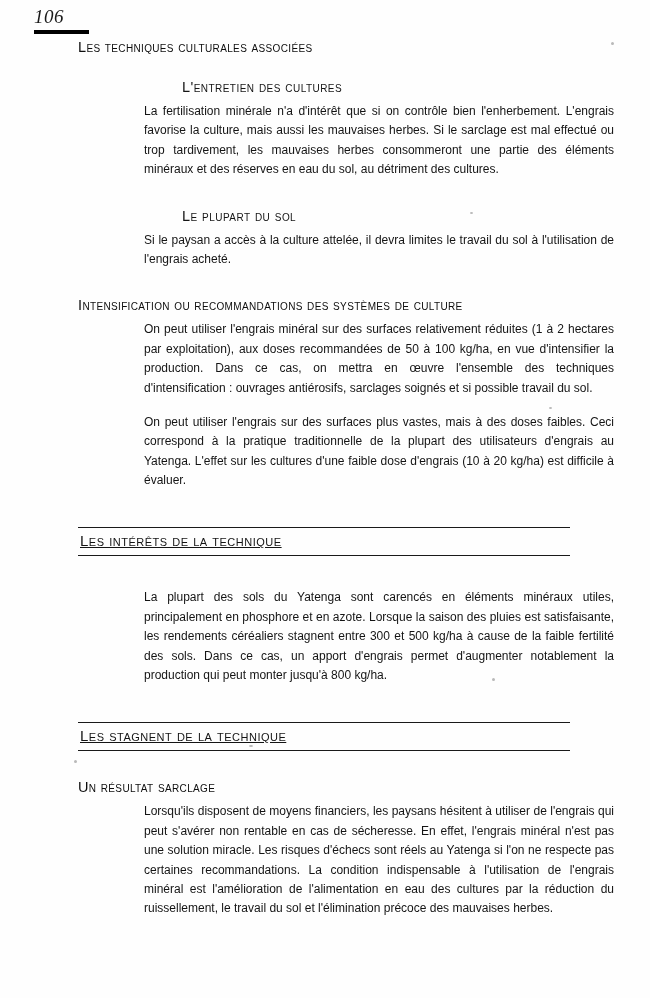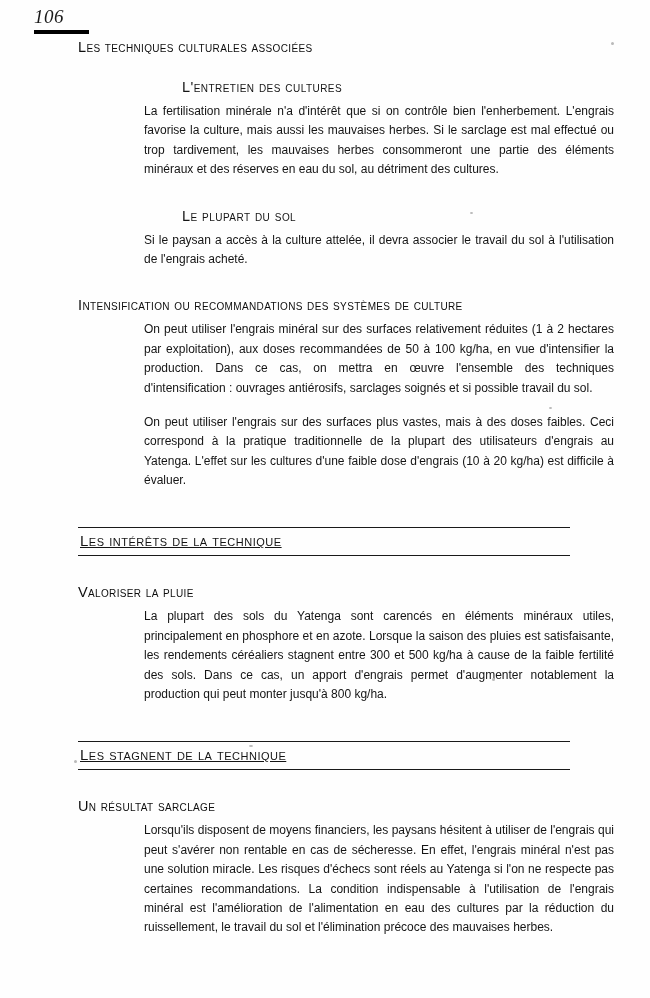--- a/index.html
+++ b/index.html
@@ -156,21 +156,21 @@
       </div>
       <div class="gap-xs"></div>
       <p class="para">La fertilisation minérale n'a d'intérêt que si on contrôle bien l'enherbement. L'engrais favorise la culture, mais aussi les mauvaises herbes. Si le sarclage est mal effectué ou trop tardivement, les mauvaises herbes consommeront une partie des éléments minéraux et des réserves en eau du sol, au détriment des cultures.</p>
 
       <div class="gap-xl"></div>
 
       <div class="indent-block">
         <div class="h-minor">Le plupart du sol</div>
       </div>
       <div class="gap-xs"></div>
-      <p class="para">Si le paysan a accès à la culture attelée, il devra associer le travail du sol à l'utilisation de l'engrais acheté.</p>
+      <p class="para">Si le paysan a accès à la culture attelée, il devra limites le travail du sol à l'utilisation de l'engrais acheté.</p>
     </div>
 
     <div class="gap-xl"></div>
 
     <div>
       <div class="h-major">Intensification ou recommandations des systèmes de culture</div>
       <div class="gap-xs"></div>
       <p class="para">On peut utiliser l'engrais minéral sur des surfaces relativement réduites (1 à 2 hectares par exploitation), aux doses recommandées de 50 à 100 kg/ha, en vue d'intensifier la production. Dans ce cas, on mettra en œuvre l'ensemble des techniques d'intensification : ouvrages antiérosifs, sarclages soignés et si possible travail du sol.</p>
       <div class="gap-m"></div>
       <p class="para">On peut utiliser l'engrais sur des surfaces plus vastes, mais à des doses faibles. Ceci correspond à la pratique traditionnelle de la plupart des utilisateurs d'engrais au Yatenga. L'effet sur les cultures d'une faible dose d'engrais (10 à 20 kg/ha) est difficile à évaluer.</p>
@@ -181,21 +181,20 @@
 
     <div>
       <div class="banner">
         <div class="banner-rule-top"></div>
         <div class="banner-text">Les intérêts de la technique</div>
         <div class="banner-rule-bottom"></div>
       </div>
 
       <div class="gap-xl"></div>
 
-      <div class="h-major">Valoriser la pluie</div>
       <div class="gap-xs"></div>
       <p class="para">La plupart des sols du Yatenga sont carencés en éléments minéraux utiles, principalement en phosphore et en azote. Lorsque la saison des pluies est satisfaisante, les rendements céréaliers stagnent entre 300 et 500 kg/ha à cause de la faible fertilité des sols. Dans ce cas, un apport d'engrais permet d'augmenter notablement la production qui peut monter jusqu'à 800 kg/ha.</p>
     </div>
 
     <div class="gap-xl"></div>
     <div class="gap-s"></div>
 
     <div>
       <div class="banner">
         <div class="banner-rule-top"></div>

